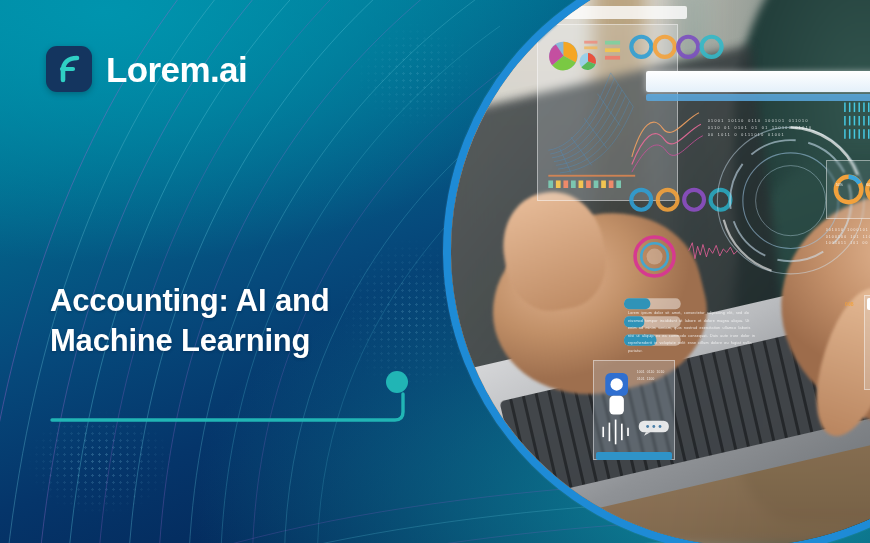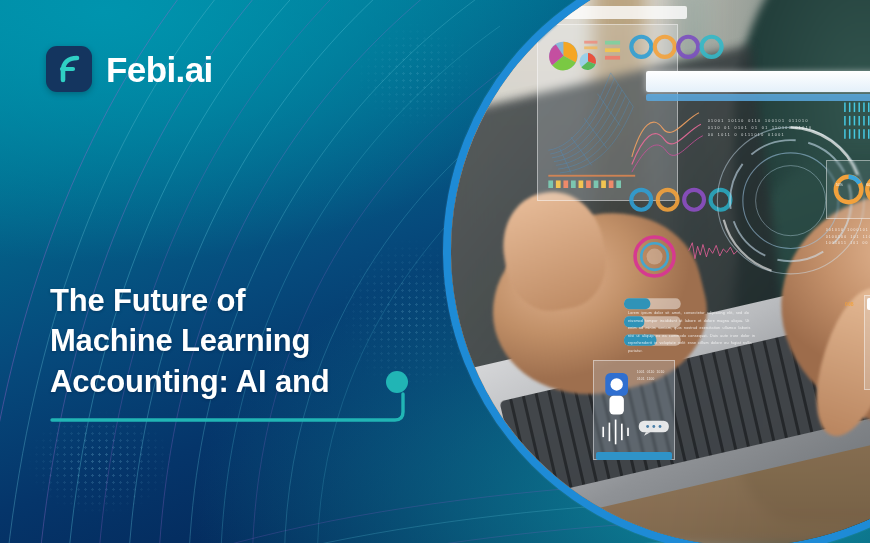--- a/index.html
+++ b/index.html
@@ -442,27 +442,26 @@
     </div>
   </div>
 
   <div class="logo-row">
     <div class="logo-mark">
       <svg width="26" height="28" viewBox="0 0 26 28" fill="none">
         <path d="M21 3 C 12 3, 7 8, 7 16 L7 25" stroke="#2fd0c4" stroke-width="4.6" stroke-linecap="round"></path>
         <path d="M6 14 L17 14" stroke="#2fd0c4" stroke-width="4.2" stroke-linecap="round"></path>
       </svg>
     </div>
-    <div class="logo-text">Febi.ai</div>
+    <div class="logo-text">Lorem.ai</div>
   </div>
 
   <div class="headline">
-    <div>The Future of</div>
+    <div>Accounting: AI and</div>
     <div>Machine Learning</div>
-    <div>Accounting: AI and</div>
   </div>
 
   <svg class="accent" viewBox="0 0 400 78" fill="none">
     <path d="M12 62 L 355 62 Q 363 62, 363 54 L 363 36" stroke="#21b5b5" stroke-width="3.4" fill="none" stroke-linecap="round"></path>
     <circle cx="357" cy="24" r="11" fill="#21b5b5"></circle>
   </svg>
 
 </div>
 
 </body></html>

